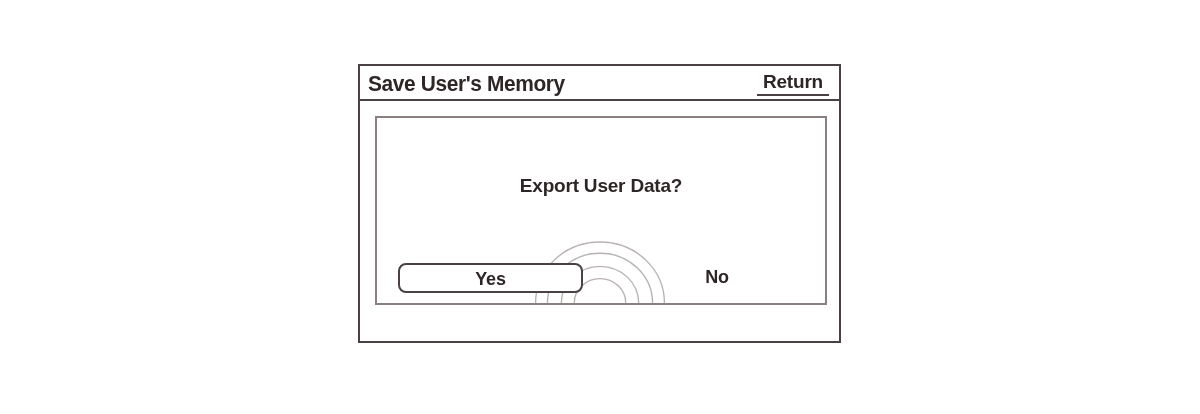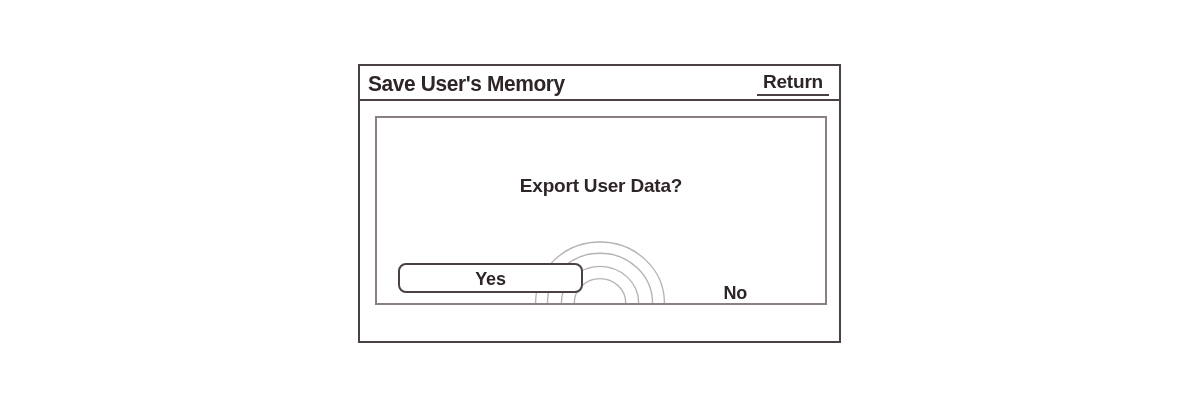--- a/index.html
+++ b/index.html
@@ -129,27 +129,26 @@
     font-size: 18px;
     font-weight: bold;
     color: #2e2626;
     letter-spacing: -0.2px;
   }
   #no-button {
     position: absolute;
     left: 310px;
     top: 149px;
     width: 60px;
-    text-align: right;
+    text-align: center;
     font-size: 18px;
     font-weight: bold;
     color: #2e2626;
     letter-spacing: -0.2px;
     cursor: pointer;
-    margin-top: 16px;
   }
 </style>
 </head>
 <body>
 
 <div id="dialog-window">
 
   <div id="title-bar">
     <div id="window-title">Save User's Memory</div>
     <div id="return-button">Return</div>

